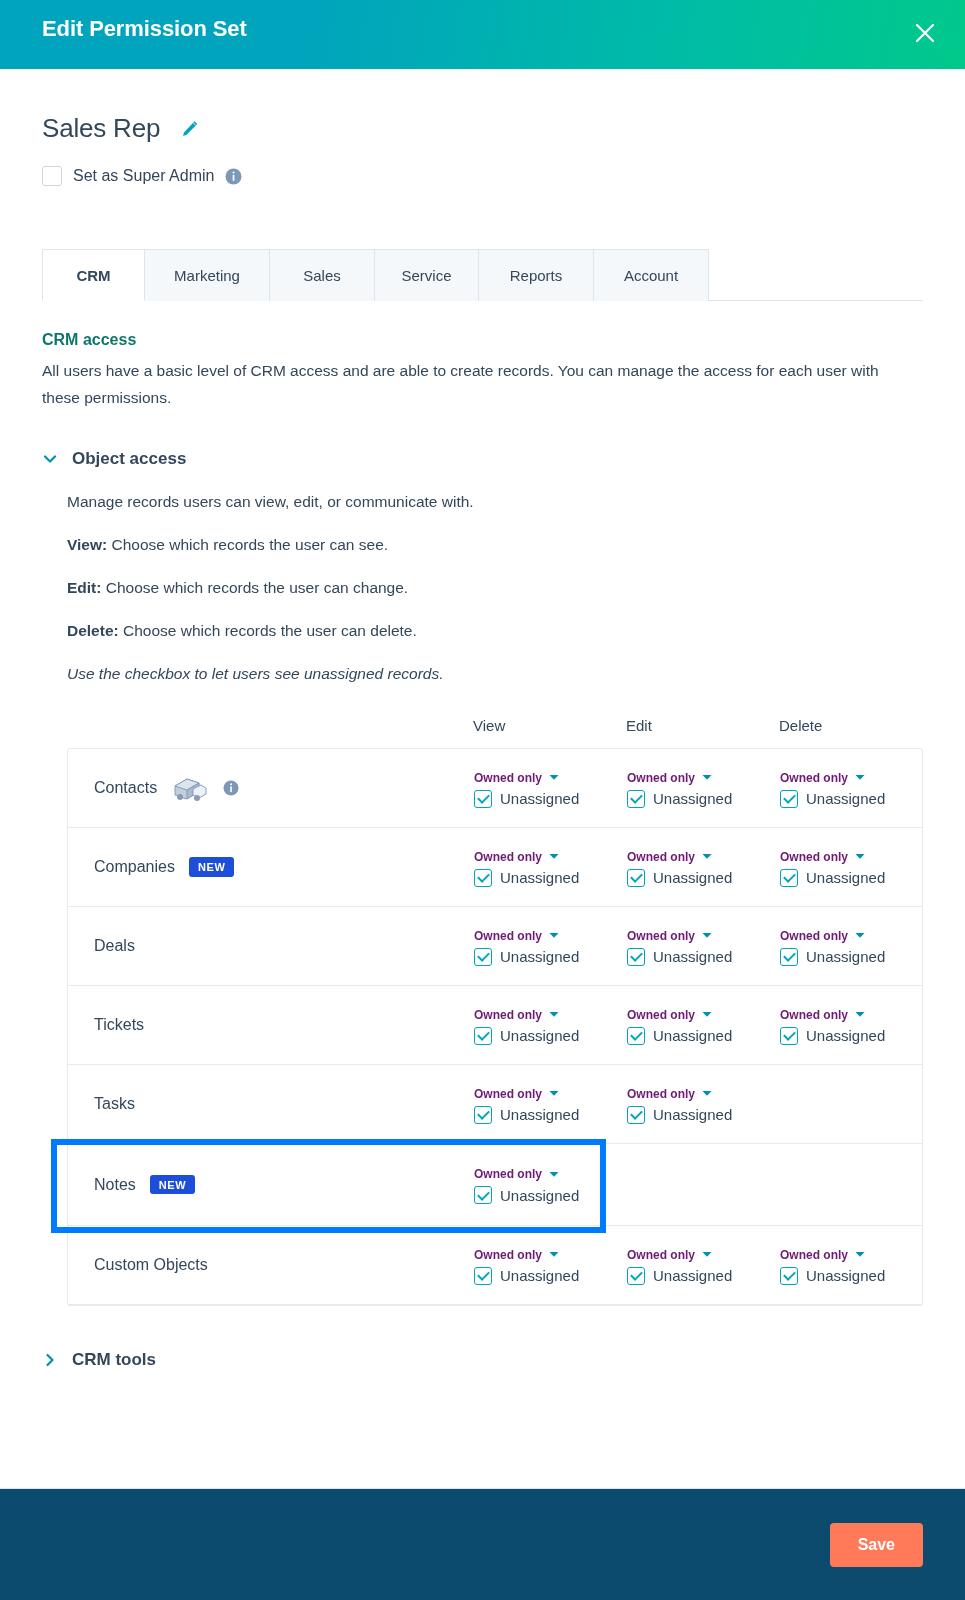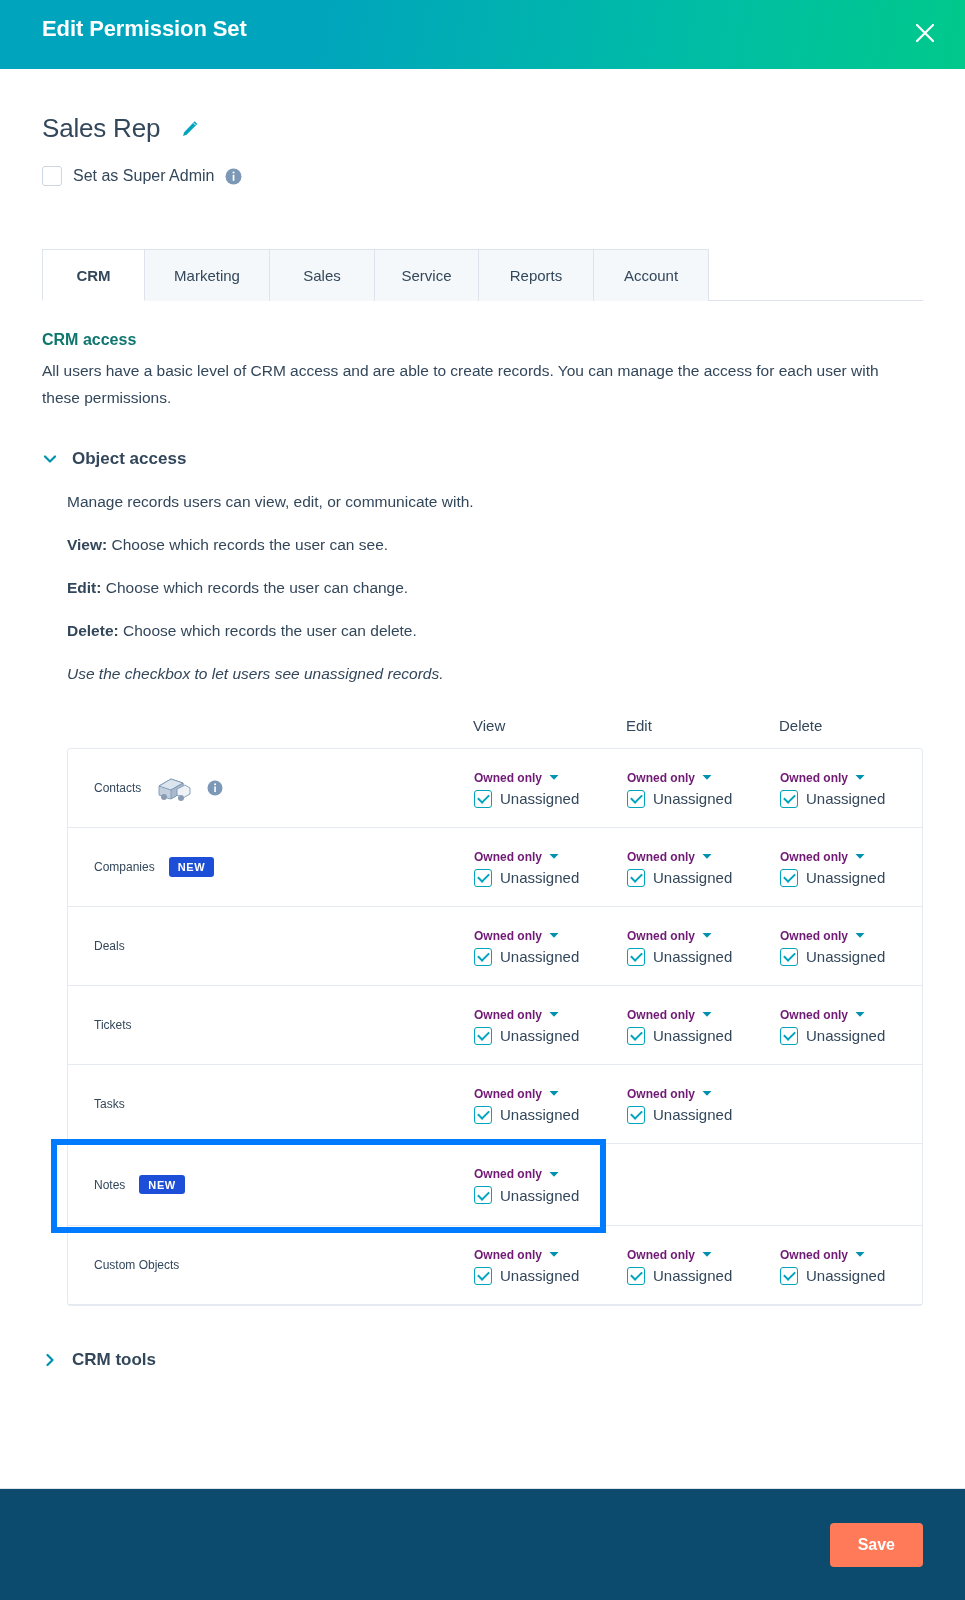--- a/index.html
+++ b/index.html
@@ -189,21 +189,21 @@
   .perm-row:last-child { border-bottom: none; }
 
   .obj-name-cell {
     width: 380px;
     flex: none;
     display: flex;
     align-items: center;
     gap: 14px;
   }
   .obj-name {
-    font-size: 12px;
+    font-size: 16px;
     color: #33475b;
   }
   .badge-new {
     background: #1d4ed8;
     color: #fff;
     font-size: 11px;
     font-weight: bold;
     letter-spacing: 0.6px;
     padding: 4px 9px 3px;
     border-radius: 3px;

